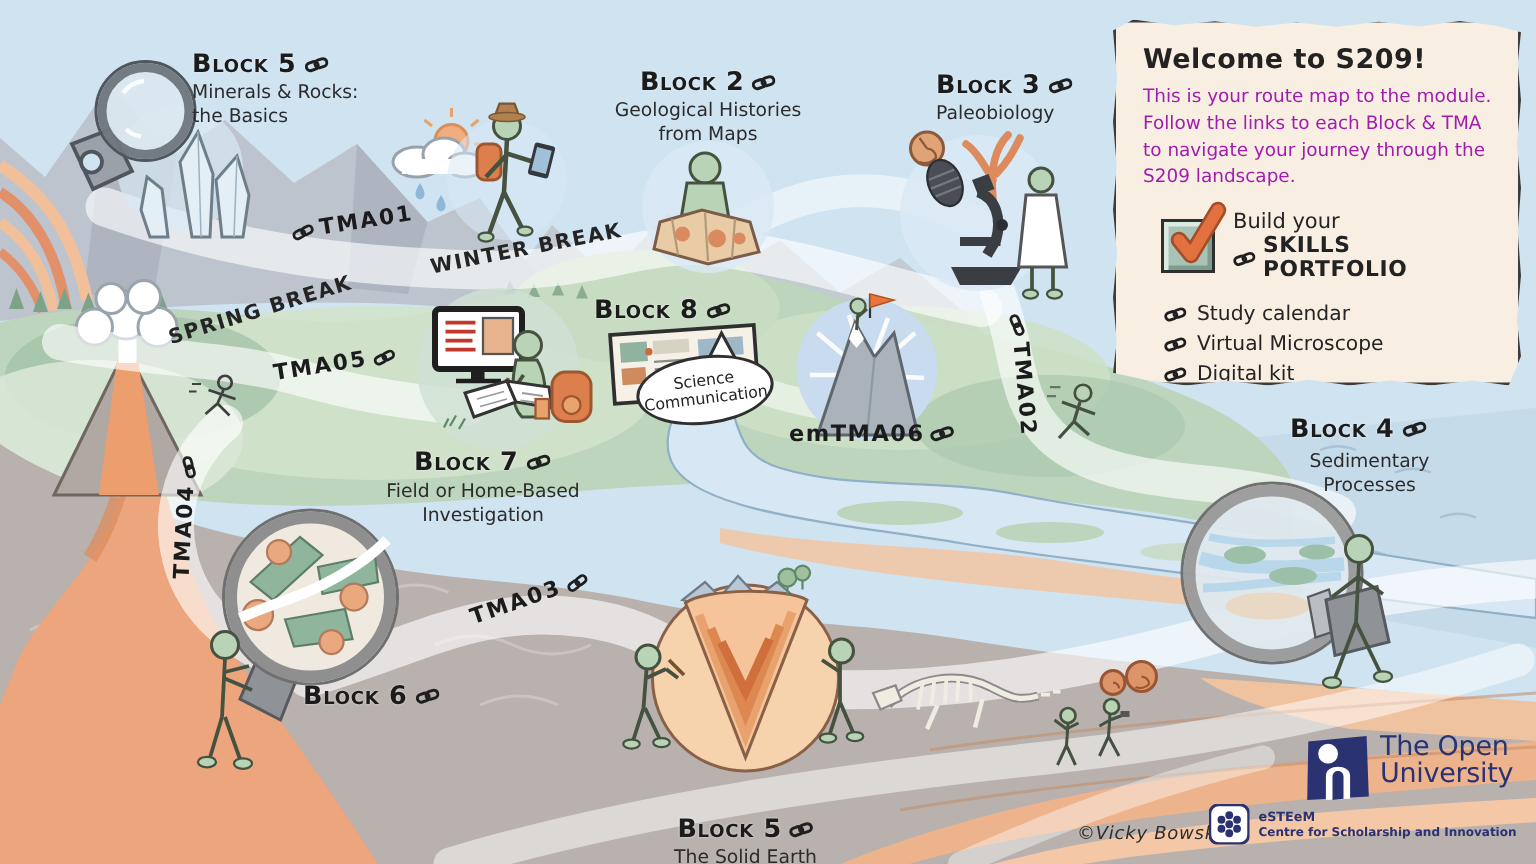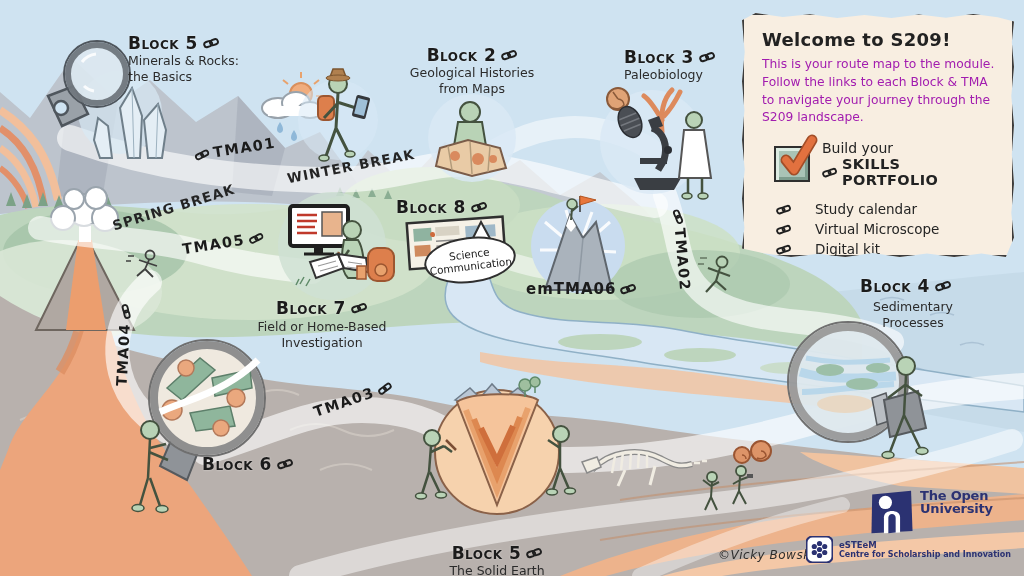--- a/index.html
+++ b/index.html
@@ -36,24 +36,24 @@
   .panel-title{font-size:18px;font-weight:700;letter-spacing:.3px;margin-bottom:6px;}
   .panel-body{font-size:12.3px;line-height:1.45;color:#a21caf;}
   .skills-row{display:flex;align-items:center;gap:12px;margin:13px 0 0 12px;}
   .checkbox{position:relative;width:36px;height:36px;flex:none;
     background:#a9c3b6;border:2.5px solid #2f2f2f;
     box-shadow:inset 3px 3px 0 #dcebe2, inset -3px -3px 0 #7d9c8d;}
   .checkbox svg{position:absolute;left:2px;top:-12px;overflow:visible;}
   .skills-l1{font-size:14px;color:#242424;}
   .skills-l2{display:flex;align-items:center;gap:5px;font-size:14.5px;font-weight:700;letter-spacing:.4px;}
   .panel-links{margin:13px 0 0 14px;display:flex;flex-direction:column;gap:4px;}
-  .plink{display:flex;align-items:center;gap:24px;font-size:13.5px;color:#242424;}
+  .plink{display:flex;align-items:center;gap:7px;font-size:13.5px;color:#242424;}
   
   .ou{left:870px;top:489px;display:flex;align-items:flex-start;gap:6px;}
-  .ou-name{font-weight:700;font-size:13px;line-height:1.0;color:var(--ou-navy);white-space:pre-line;letter-spacing:-.2px;}
+  .ou-name{font-weight:400;font-size:18px;line-height:1.0;color:var(--ou-navy);white-space:pre-line;letter-spacing:-.2px;}
   .esteem{left:806px;top:536px;display:flex;align-items:center;gap:6px;}
   .esteem-text{color:var(--ou-navy);}
   .esteem-name{font-size:8.5px;font-weight:700;line-height:1.2;}
   .esteem-line{font-size:8px;font-weight:700;line-height:1.22;text-align:right;}
   .credit{left:718px;top:548px;font-size:12px;font-style:italic;color:#2d2d2d;letter-spacing:.5px;}
 </style>
 </head>
 <body>
 
 <div id="stage">

